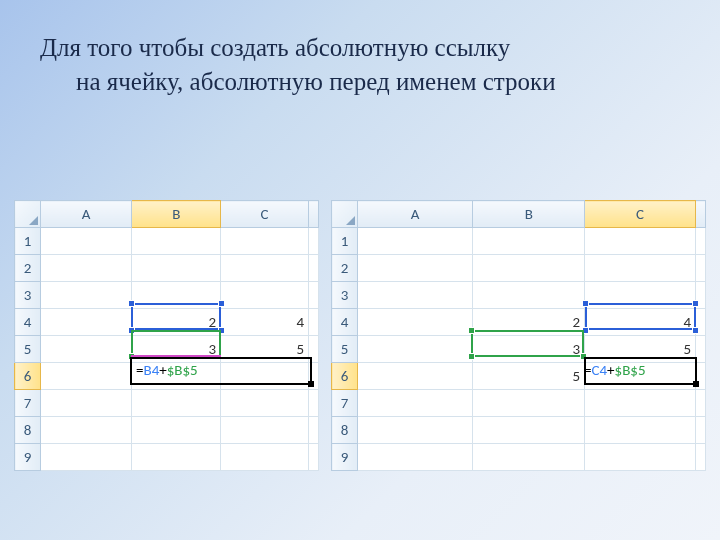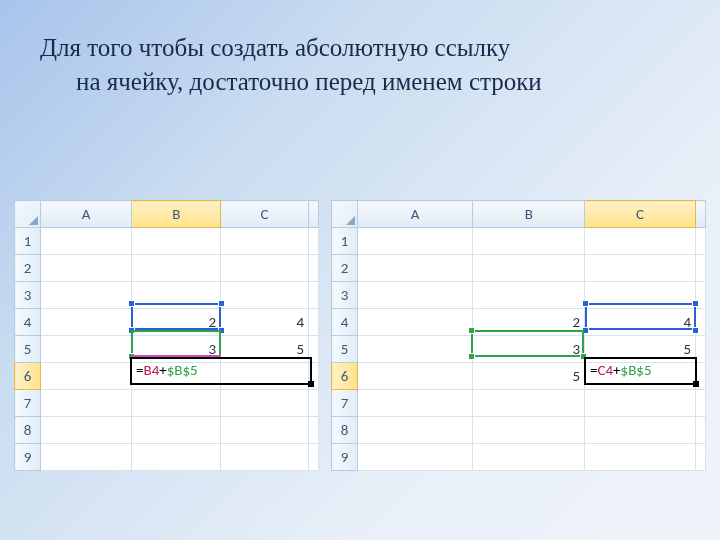--- a/index.html
+++ b/index.html
@@ -88,30 +88,30 @@
   .handle.g { background: #2fa34a; }
   .sel { border: 2px solid #000; background: rgba(0,0,0,0); }
   .sel::after { content:""; position:absolute; right:-4px; bottom:-4px; width:6px; height:6px; background:#000; }
 
   .formula {
     position: absolute;
     font-family: Calibri, Arial, sans-serif;
     font-size: 15px;
     text-align: left;
   }
-  .fblue { color: #be185d; }
+  .fblue { color: #3b82f6; }
   .fgreen { color: #2fa34a; text-align: center; }
   .fblack { color: #000; }
 </style>
 </head>
 <body>
 
 <div class="title-text">
   <span>Для того чтобы создать абсолютную ссылку</span>
-  <span class="indent">на ячейку, достаточно перед именем строки</span>
+  <span class="indent">на ячейку, абсолютную перед именем строки</span>
 </div>
 
 <div class="sheets">
 
   <div class="sheet sheet-left">
     <table>
       <tbody>
           <tr>
         <th class="corner"></th>
         <th class="colhdr">A</th>
@@ -285,18 +285,18 @@
     <div class="ov handle" style="left:251px; top:127px;"></div>
     <div class="ov handle" style="left:361px; top:127px;"></div>
 
     <div class="ov range-green" style="left:140px; top:130px; width:113px; height:27px;"></div>
     <div class="ov handle g" style="left:137px; top:127px;"></div>
     <div class="ov handle g" style="left:137px; top:153px;"></div>
     <div class="ov handle g" style="left:249px; top:153px;"></div>
 
     <div class="ov sel" style="left:253px; top:157px; width:113px; height:28px;"></div>
 
-    <div class="formula" style="left:259px; top:161px;">
+    <div class="formula" style="left:253px; top:161px;">
       <span class="fblack">=</span><span class="fblue">C4</span><span class="fblack">+</span><span class="fgreen">$B$5</span>
     </div>
   </div>
 
 </div>
 
 </body></html>

